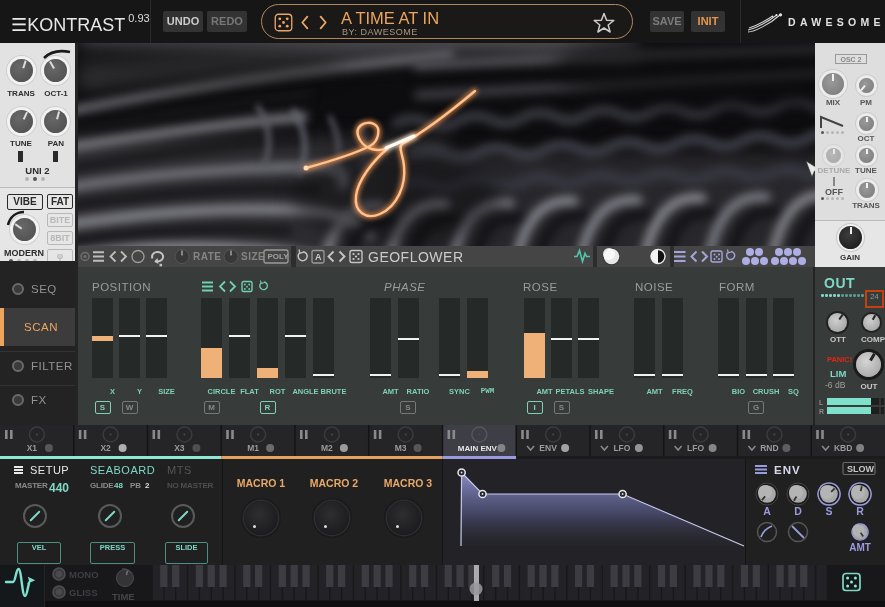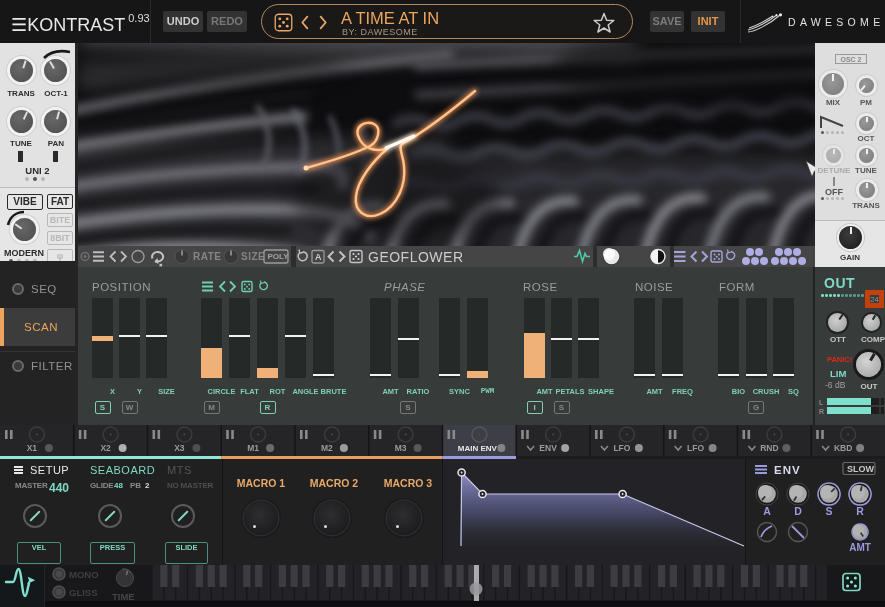--- a/index.html
+++ b/index.html
@@ -5,21 +5,21 @@
 #app{position:relative;width:885px;height:607px;background:#242424;}
 .abs{position:absolute;}
 
 #topbar{position:absolute;left:0;top:0;width:885px;height:43px;background:#161616;}
 .logo{position:absolute;left:11px;top:12px;color:#e8e8e8;font-size:18px;letter-spacing:0px;font-weight:400;}
 .logover{font-size:11px;color:#ddd;vertical-align:9px;letter-spacing:0;}
 .tbtn{position:absolute;top:11px;height:21px;background:#333;color:#888;font-size:11px;font-weight:bold;text-align:center;line-height:21px;border-radius:2px;}
 #pill{position:absolute;left:261px;top:4px;width:372px;height:35px;border:1px solid #b08a5e;border-radius:18px;background:#1b1918;}
 #pilltitle{position:absolute;left:79px;top:4px;color:#eda55e;font-size:16.5px;letter-spacing:0px;}
 #pillby{position:absolute;left:80px;top:22px;color:#a8977f;font-size:9px;letter-spacing:0.5px;}
-#dawesome{position:absolute;left:788px;top:16px;color:#e2e2e2;font-size:10.5px;letter-spacing:4.3px;font-weight:normal;}
+#dawesome{position:absolute;left:788px;top:16px;color:#e2e2e2;font-size:10.5px;letter-spacing:4.3px;font-weight:bold;}
 
 #leftpanel{position:absolute;left:0;top:43px;width:75px;height:218px;background:#e2e2e2;}
 #leftpanel2{position:absolute;left:0;top:187px;width:75px;height:74px;background:#e6e6e6;border-top:1px solid #bbb;}
 .lknob{position:absolute;width:23px;height:23px;border-radius:50%;background:radial-gradient(circle at 40% 35%,#686868,#4c4c4c);box-shadow:0 0 0 3px #f2f2f2,0 0 0 4px #cfcfcf;}
 .llabel{position:absolute;font-size:8px;font-weight:bold;color:#2c2c2c;text-align:center;}
 .ltick{position:absolute;width:5px;height:11px;background:#2a2a2a;}
 .ldots{position:absolute;display:flex;gap:4px;}
 .ldots i{width:4px;height:4px;border-radius:50%;background:#b5b5b5;}
 .ldots i.on{background:#555;}
 .lbox{position:absolute;border:1.5px solid #2a2a2a;border-radius:2px;color:#2a2a2a;font-size:10px;font-weight:bold;text-align:center;}
@@ -252,20 +252,24 @@
         <span class="ring"></span>
         <span class="tx">SEQ</span>
       </div>
   <div class="tab" id="tabscan" style="top:47px;height:38px;">
         <span class="tx" style="left:24px;">SCAN</span>
       </div>
   <div class="tab" style="top:90px;height:29px;border-top:1px solid #333;">
         <span class="ring"></span>
         <span class="tx">FILTER</span>
       </div>
+  <div class="tab" style="top:124px;height:29px;border-top:1px solid #333;">
+        <span class="ring"></span>
+        <span class="tx">FX</span>
+      </div>
 </div>
 
 <div id="rightpanel">
   <div style="position:absolute;left:20px;top:11px;width:32px;height:10px;border:1px solid #999;color:#888;font-size:7px;font-weight:bold;text-align:center;line-height:9px;">OSC 2</div>
   <div class="rknob" style="left:7px;top:30px;width:22px;height:22px;">
         <i style="position:absolute;left:50%;top:1px;width:2px;height:7px;background:#f2f2f2;margin-left:-1px;"></i>
       </div>
   <div class="rknob" style="left:44px;top:35px;width:15px;height:15px;">
         <i style="position:absolute;left:3px;bottom:2px;width:2px;height:6px;background:#f2f2f2;transform:rotate(40deg);"></i>
       </div>
@@ -515,21 +519,21 @@
         <i style="width:2.5px;height:2.5px;background:#7fd8c4;"></i>
         <i style="width:2.5px;height:2.5px;background:#7fd8c4;"></i>
         <i style="width:2.5px;height:2.5px;background:#7fd8c4;"></i>
         <i style="width:2.5px;height:2.5px;background:#5a9a8c;"></i>
         <i style="width:2.5px;height:2.5px;background:#5a9a8c;"></i>
         <i style="width:2.5px;height:2.5px;background:#5a9a8c;"></i>
         <i style="width:2.5px;height:2.5px;background:#5a9a8c;"></i>
         <i style="width:2.5px;height:2.5px;background:#5a9a8c;"></i>
         <i style="width:2.5px;height:2.5px;background:#5a9a8c;"></i>
       </div>
-  <div style="position:absolute;left:50px;top:23px;width:19px;height:18px;border:5px solid #c2410c;color:#999;font-size:7.5px;text-align:center;line-height:9px;">24</div>
+  <div style="position:absolute;left:50px;top:23px;width:19px;height:18px;border:2px solid #c2410c;color:#999;font-size:7.5px;text-align:center;line-height:9px;">24</div>
   <div class="rknob" style="left:13px;top:46px;width:19px;height:19px;box-shadow:0 0 0 2px #222;background:radial-gradient(circle at 42% 38%,#cfcfcf,#9a9a9a);">
         <i style="position:absolute;left:12px;top:1px;width:2px;height:6px;background:#222;transform:rotate(35deg);"></i>
       </div>
   <div class="rknob" style="left:48px;top:47px;width:17px;height:17px;box-shadow:0 0 0 2px #222;background:radial-gradient(circle at 42% 38%,#cfcfcf,#9a9a9a);">
         <i style="position:absolute;left:10px;top:1px;width:2px;height:5px;background:#222;transform:rotate(30deg);"></i>
       </div>
   <div class="rlabel" style="left:7px;top:68px;width:32px;color:#c8c8c8;">OTT</div>
   <div class="rlabel" style="left:42px;top:68px;width:32px;color:#c8c8c8;">COMP</div>
   <div style="position:absolute;left:12px;top:88px;color:#e02818;font-size:7.5px;font-weight:bold;">PANIC!</div>
   <div class="rknob" style="left:41px;top:85px;width:25px;height:25px;box-shadow:0 0 0 3px #1a1a1a;background:radial-gradient(circle at 42% 38%,#d4d4d4,#9e9e9e);">

